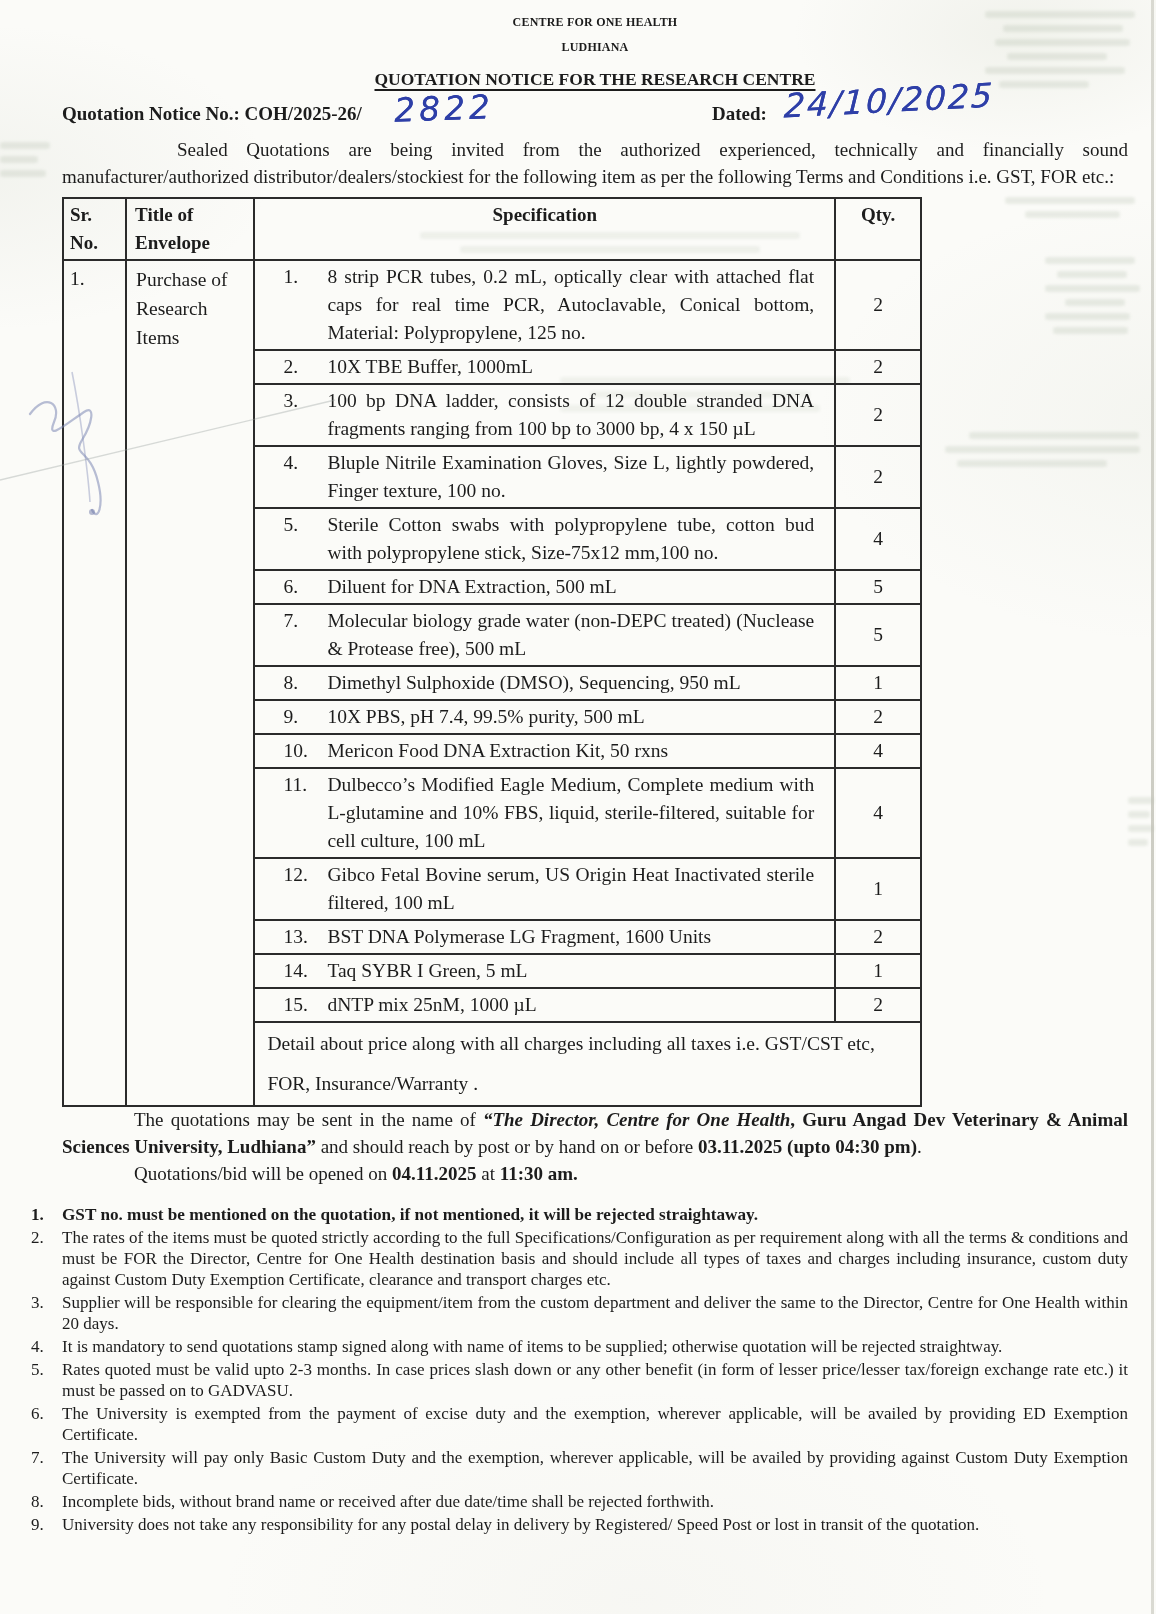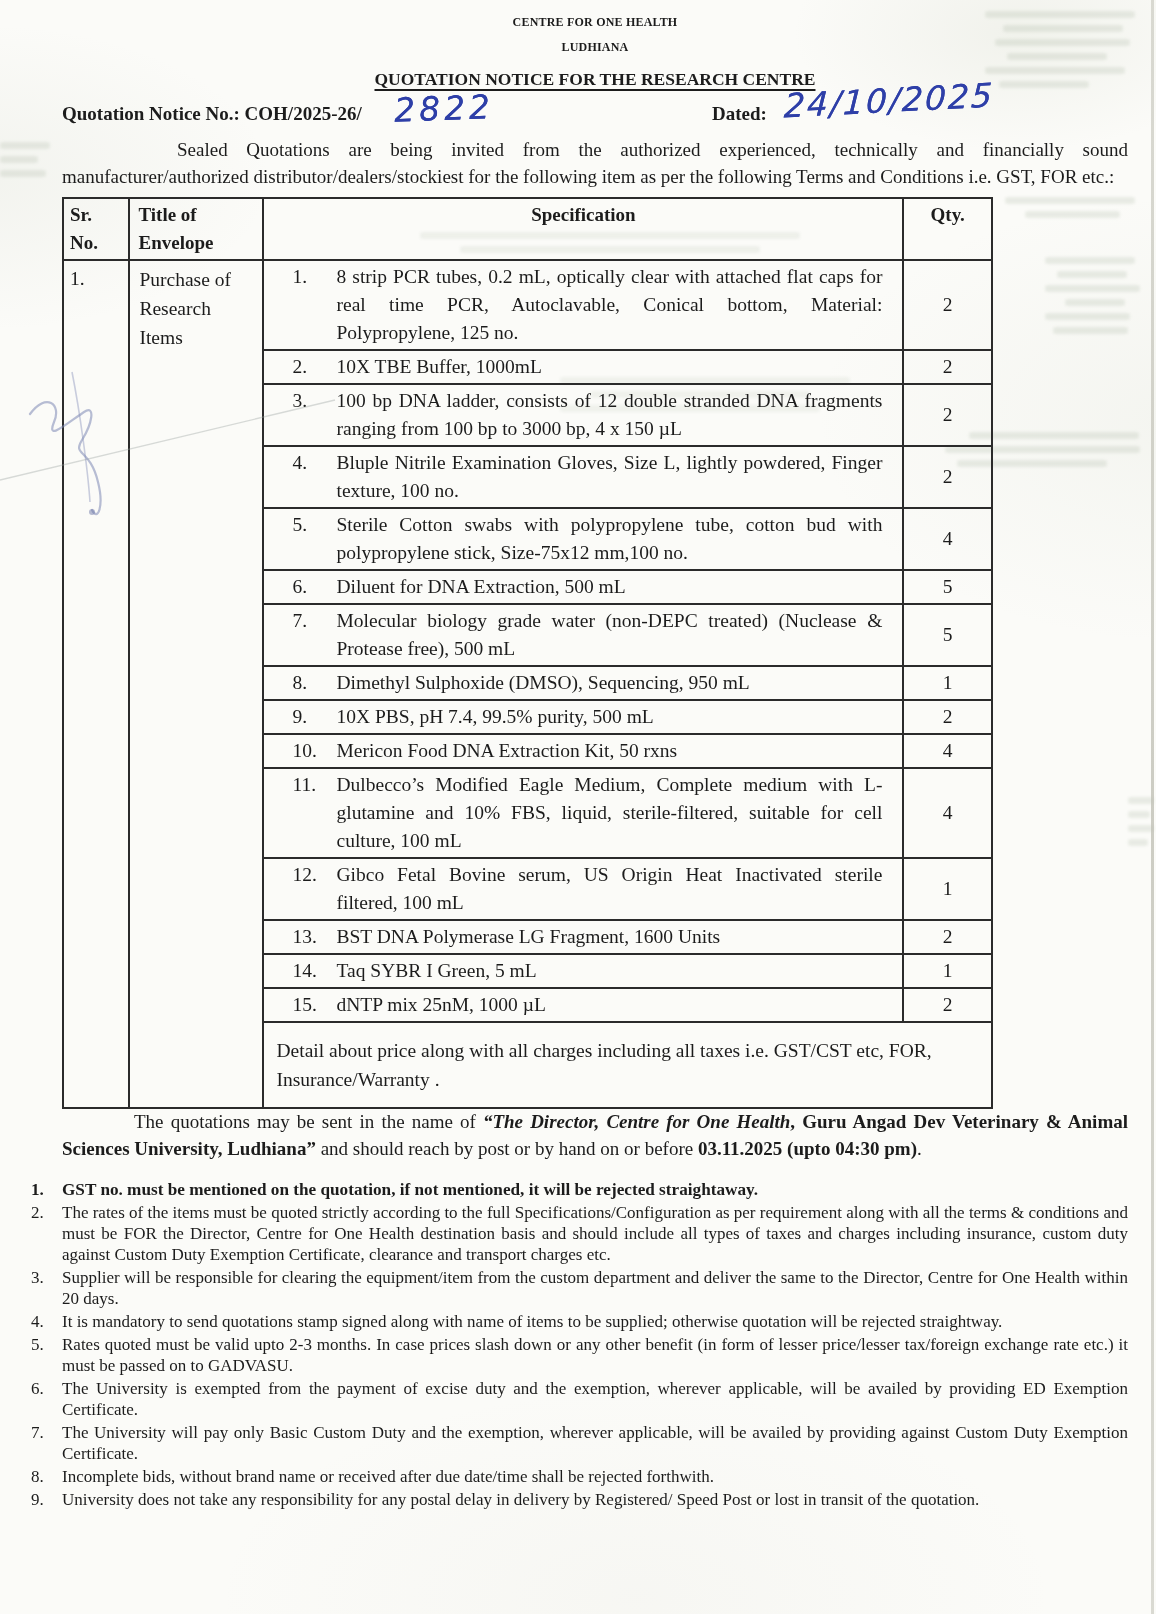--- a/index.html
+++ b/index.html
@@ -33,34 +33,34 @@
   .hand {
     font-family:"DejaVu Sans",sans-serif; font-style:italic; color:#2e3fa8;
     text-shadow:0 0 .6px #2e3fa8;
   }
   .hand-no { position:absolute; left:332px; top:-6px; font-size:33px; letter-spacing:4px; transform:rotate(-2deg); }
   .hand-date { position:absolute; left:722px; top:-14px; font-size:33px; letter-spacing:2px; transform:rotate(-3deg) skewX(-6deg); white-space:nowrap; }
 
   .intro { margin-top:3px; font-size:19px; line-height:27px; text-align:justify; text-indent:115px; }
 
   
-  table.items { border-collapse:collapse; width:931px; margin-top:7px; font-size:19.5px; line-height:28px; }
+  table.items { border-collapse:collapse; width:860px; margin-top:7px; font-size:19.5px; line-height:28px; }
   table.items th, table.items td { border:2px solid #2b2b2b; }
   th.h-sr { width:73px; text-align:left; vertical-align:top; padding:2px 6px; font-size:19px; }
   th.h-env { width:145px; text-align:left; vertical-align:top; padding:2px 8px; font-size:19px; }
   th.h-spec { width:754px; text-align:center; vertical-align:top; padding:2px 6px; font-size:19px; }
   th.h-qty { width:94px; text-align:center; vertical-align:top; padding:2px 16px; font-size:19px; }
   td.c-sr { vertical-align:top; padding:4px 6px; }
   td.c-env { vertical-align:top; padding:4px 9px; line-height:29px; }
   td.c-spec { padding:2px 6px 2px 28px; }
   .spec-flex { display:flex; }
   .spec-num { flex:0 0 44px; }
   .spec-txt { flex:1; text-align:justify; padding-right:14px; }
   td.c-qty { text-align:center; vertical-align:middle; padding:2px; }
-  td.c-foot { padding:13px 12px; line-height:29px; }
+  td.c-foot { padding:1px 12px; line-height:40px; }
 
   
   .closing-p1 { margin-top:0; font-size:19px; line-height:26.5px; text-align:justify; text-indent:72px; }
   .closing-p2 { font-size:19px; line-height:27px; text-indent:72px; }
   .sg-n { font-weight:normal; }
   .sg-b { font-weight:bold; }
   .sg-bi { font-weight:bold; font-style:italic; }
 
   
   .terms { margin-top:17px; margin-left:-34px; }
@@ -300,20 +300,21 @@
             </td>
             <td class="c-qty">2</td>
           </tr>
           <tr>
             <td class="c-foot" colspan="2">Detail about price along with all charges including all taxes i.e. GST/CST etc, FOR, Insurance/Warranty .</td>
           </tr>
         </tbody>
     </table>
 
     <div class="closing-p1"><span class="sg-n">The quotations may be sent in the name of </span><span class="sg-bi">“The Director, Centre for One Health</span><span class="sg-b">, Guru Angad Dev Veterinary &amp; Animal Sciences University, Ludhiana”</span><span class="sg-n"> and should reach by post or by hand on or before </span><span class="sg-b">03.11.2025 (upto 04:30 pm)</span><span class="sg-n">.</span></div>
+    <div class="closing-p2"><span class="sg-n">Quotations/bid will be opened on </span><span class="sg-b">04.11.2025</span><span class="sg-n"> at </span><span class="sg-b">11:30 am.</span></div>
 
     <div class="terms" id="terms-list">
         <div class="term bold">
           <span class="tnum">1.</span>
           <span class="ttext">GST no. must be mentioned on the quotation, if not mentioned, it will be rejected straightaway.</span>
         </div>
         <div class="term">
           <span class="tnum">2.</span>
           <span class="ttext">The rates of the items must be quoted strictly according to the full Specifications/Configuration as per requirement along with all the terms &amp; conditions and must be FOR the Director, Centre for One Health destination basis and should include all types of taxes and charges including insurance, custom duty against Custom Duty Exemption Certificate, clearance and transport charges etc.</span>
         </div>

